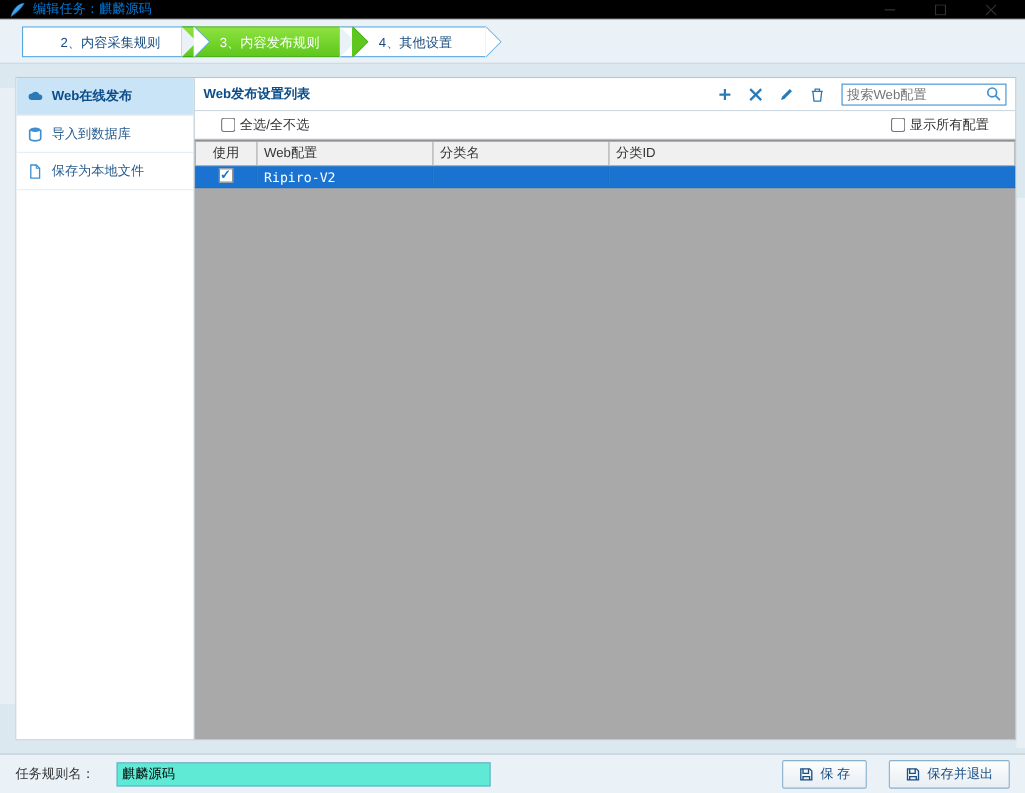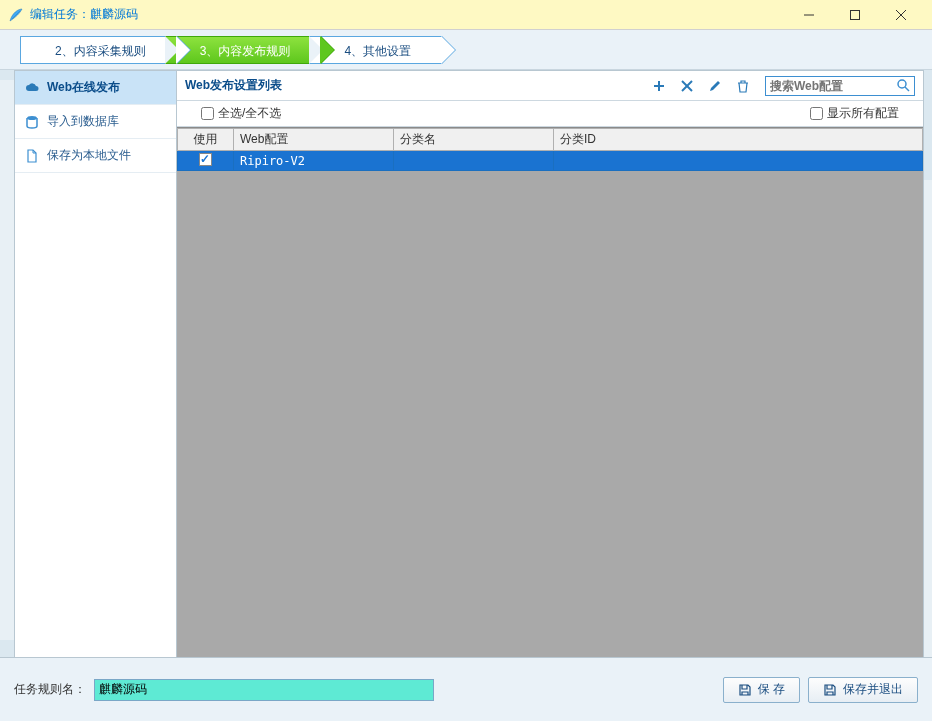--- a/index.html
+++ b/index.html
@@ -4,21 +4,21 @@
 <style>
 * { margin:0; padding:0; box-sizing:border-box; font-family:"Microsoft YaHei","SimSun",sans-serif; font-size:12px; }
 body { background:#dbe8f0; width:932px; height:721px; overflow:hidden; position:relative; }
 
 
 .bg-strip { position:absolute; background:#e8f0f5; }
 .bg-left { left:0; top:80px; width:14px; height:560px; }
 .bg-right { right:0; top:180px; width:8px; height:500px; }
 
 
-.titlebar { height:30px; background:#fef9c3; display:flex; align-items:center; padding:0 8px; border-bottom:1px solid #d0d0d0; }
+.titlebar { height:18px; background:#000000; display:flex; align-items:center; padding:0 8px; border-bottom:1px solid #d0d0d0; }
 .titlebar .appicon { width:16px; height:16px; margin-right:6px; }
 .titlebar .title { color:#0078d7; flex:1; }
 .winbtns { display:flex; gap:0; }
 .winbtn { width:46px; height:30px; display:flex; align-items:center; justify-content:center; color:#333; }
 
 
 .steps { height:40px; padding:6px 20px; display:flex; background:#eaf2f8; border-bottom:1px solid #c9d6df; }
 .step { position:relative; height:28px; line-height:28px; padding:0 30px 0 34px; background:#fff; border:1px solid #5aa7e0; color:#1a4d80; margin-right:-12px; }
 .step::before,.step::after { content:""; position:absolute; top:-1px; width:0; height:0; border-top:14px solid transparent; border-bottom:14px solid transparent; }
 .step::before { left:-1px; border-left:14px solid #eaf2f8; }
@@ -34,42 +34,42 @@
 .sidebar { width:162px; background:#fff; border-right:1px solid #b8c7d1; }
 .side-item { height:34px; display:flex; align-items:center; padding:0 10px; gap:8px; color:#2a5d8f; cursor:pointer; border-bottom:1px solid #e5edf3; }
 .side-item.active { background:#c9e3f7; font-weight:bold; color:#0b4d8a; }
 .side-item .ic { width:14px; height:14px; display:inline-flex; align-items:center; justify-content:center; }
 
 .content { flex:1; display:flex; flex-direction:column; }
 .toolbar { height:30px; display:flex; align-items:center; padding:0 8px; gap:4px; border-bottom:1px solid #cdd8e0; }
 .toolbar .lbl { flex:0 0 auto; color:#0b4d8a; margin-right:auto;font-weight:bold; }
 .tbtn { width:24px; height:22px; display:flex; align-items:center; justify-content:center; color:#2a5d8f; border:1px solid transparent; border-radius:2px; cursor:pointer; }
 .searchwrap { position:relative; margin-left:6px; }
-.searchwrap input { width:150px; height:20px; border:1px solid #3d8fd1; padding:0 22px 0 4px; font-size:12px; color:#ef4444; background:#fff;font-weight:bold; }
+.searchwrap input { width:150px; height:20px; border:1px solid #3d8fd1; padding:0 22px 0 4px; font-size:12px; color:#ef4444; background:#fff; }
 .searchwrap .sicon { position:absolute; right:3px; top:2px; width:16px; height:16px; color:#3d8fd1; }
 
 .checkrow { height:26px; display:flex; align-items:center; padding:0 24px; gap:20px; border-bottom:1px solid #cdd8e0;justify-content:center; }
 .checkrow .spacer { flex:1; }
 .checkrow label { display:flex; align-items:center; gap:4px; color:#333; }
 .checkrow input { width:13px; height:13px; }
 
 .tablewrap { flex:1; background:#a9a9a9; overflow:auto; border-top:1px solid #8a8a8a; }
 table { width:100%; border-collapse:collapse; table-layout:fixed; }
 th { background:#f0f0f0; border:1px solid #b0b0b0; height:22px; text-align:left; padding:0 6px; font-weight:normal; color:#333; }
 th.use { width:56px; text-align:center; }
 th.cfg { width:160px; }
 th.cat { width:160px; }
 td { border:1px solid #1a6fc0; height:20px; padding:0 6px; color:#ffffff; font-family:"SimSun",monospace; }
 tr.sel td { background:#1a73d1; }
 td.use { text-align:center; }
 .chk { display:inline-block; width:13px; height:13px; background:#fff; border:1px solid #888; position:relative; }
 .chk.checked::after { content:"✓"; position:absolute; left:0; top:-2px; color:#1a73d1; font-size:12px; font-weight:bold; }
 
 
-.footer { position:absolute; left:0; right:0; bottom:0; height:64px; background:#eaf2f8; border-top:1px solid #b8c7d1; display:flex; align-items:center; padding:0 14px; gap:8px; }
+.footer { position:absolute; left:0; right:0; bottom:0; height:36px; background:#eaf2f8; border-top:1px solid #b8c7d1; display:flex; align-items:center; padding:0 14px; gap:20px; }
 .footer .flabel { color:#333; }
 .footer input.rulename { width:340px; height:22px; border:1px solid #7aa7c7; padding:0 4px; background:#5eead4; }
 .footer .fspacer { flex:1; }
 .fbtn { height:26px; padding:0 14px; background:linear-gradient(#fdfdfd,#e7eef4); border:1px solid #8ab0cc; color:#1a4d80; display:flex; align-items:center; gap:6px; cursor:pointer; border-radius:2px; }
 
 svg { display:block; }
 </style>
 </head>
 <body>
 

